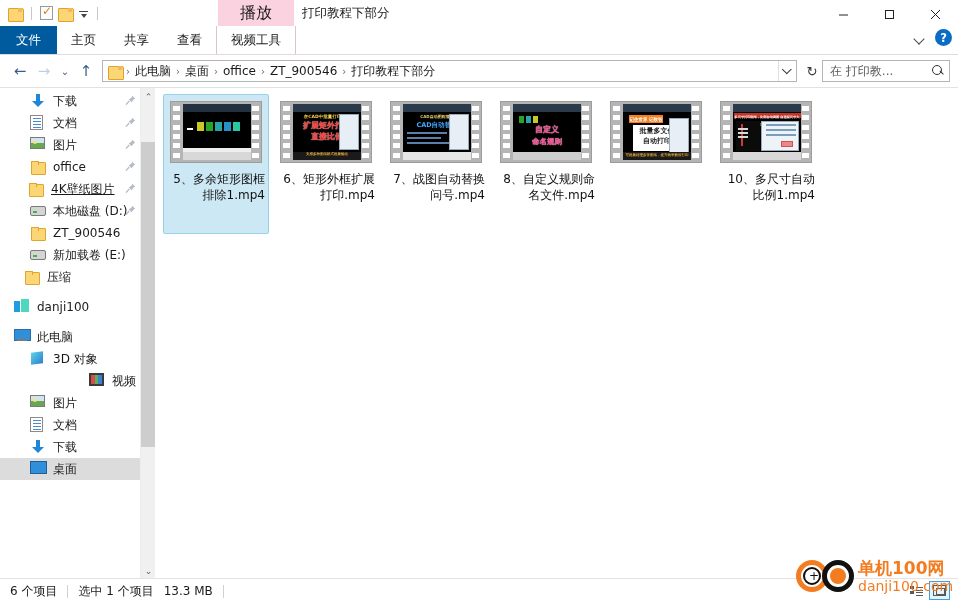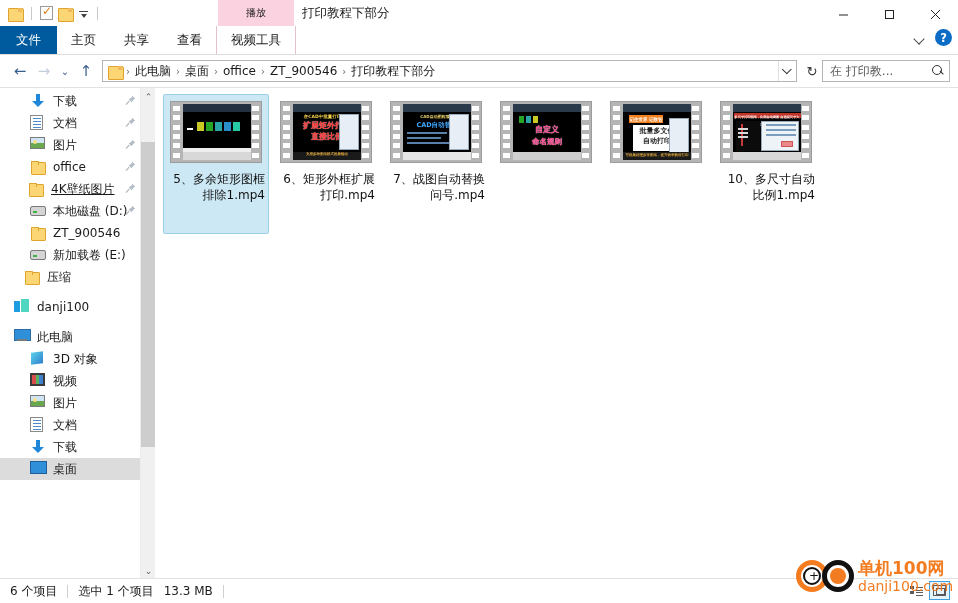--- a/index.html
+++ b/index.html
@@ -49,21 +49,21 @@
   .qat-caret::after {
     content:""; position:absolute; left:2.5px; top:6px;
     border-left:3px solid transparent; border-right:3px solid transparent;
     border-top:4px solid #444;
   }
 
   .contextual-wrap {
     position:absolute; left:218px; top:0; width:76px; height:26px;
     background:#fbd3e0; display:flex; align-items:center; justify-content:center;
   }
-  .contextual-wrap .ctx-label { font-size:10px; color:#1a1a1a; }
+  .contextual-wrap .ctx-label { font-size:16px; color:#1a1a1a; }
 
   .win-title {
     position:absolute; left:302px; top:0; height:26px;
     display:flex; align-items:center; font-size:12.5px; color:#1a1a1a;
   }
 
   .wincontrols { position:absolute; right:0; top:0; height:28px; display:flex; }
   .wc { width:46px; height:28px; display:flex; align-items:center; justify-content:center; cursor:pointer; }
   .wc svg { display:block; }
 
@@ -516,21 +516,21 @@
             <span class="g-pc"></span>
           </span>
           <span class="nav-label">此电脑</span>
         </div>
         <div class="nav-item" style="padding-left: 30px;">
           <span class="nav-ico">
             <span class="g-3d"></span>
           </span>
           <span class="nav-label">3D 对象</span>
         </div>
-        <div class="nav-item" style="padding-left: 30px;">
+        <div class="nav-item" style="padding-left: 30px; justify-content: flex-end;">
           <span class="nav-ico">
             <span class="g-video"></span>
           </span>
           <span class="nav-label">视频</span>
         </div>
         <div class="nav-item" style="padding-left: 30px;">
           <span class="nav-ico">
             <span class="g-pic"></span>
           </span>
           <span class="nav-label">图片</span>
@@ -684,20 +684,21 @@
     <div class="art-row" style="left:6px;top:12px;">
       <span style="width:5px;height:7px;background:#27a527;display:block"></span>
       <span style="width:5px;height:7px;background:#2aa5a5;display:block"></span>
       <span style="width:5px;height:7px;background:#c9c926;display:block"></span>
     </div>
     <div class="art-txt" style="top:22px;font-size:8px;color:#ff3d8b;text-shadow:0 0 1px #fff">自定义</div>
     <div class="art-txt" style="top:34px;font-size:7.5px;color:#ff3d8b;text-shadow:0 0 1px #fff">命名规则</div>
     <div class="art-bar-bot" style="background:#cfcfcf"></div>
             </div>
           </div>
+          <div class="fname">8、自定义规则命名文件.mp4</div>
         </div>
         <div class="fileitem">
           <div class="thumb">
             <div class="perfs-l">
               <span class="perf"></span>
               <span class="perf"></span>
               <span class="perf"></span>
               <span class="perf"></span>
               <span class="perf"></span>
               <span class="perf"></span>

